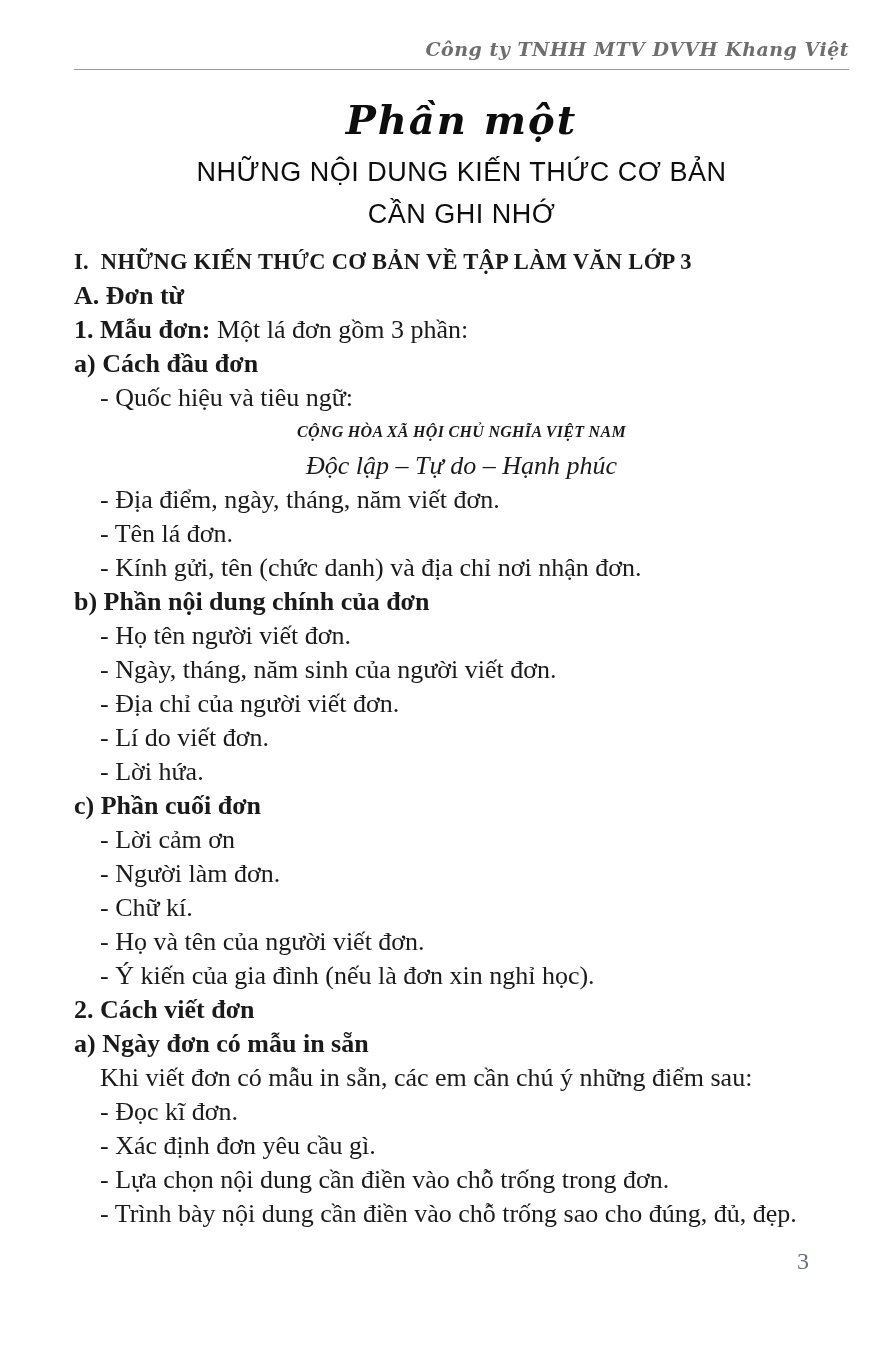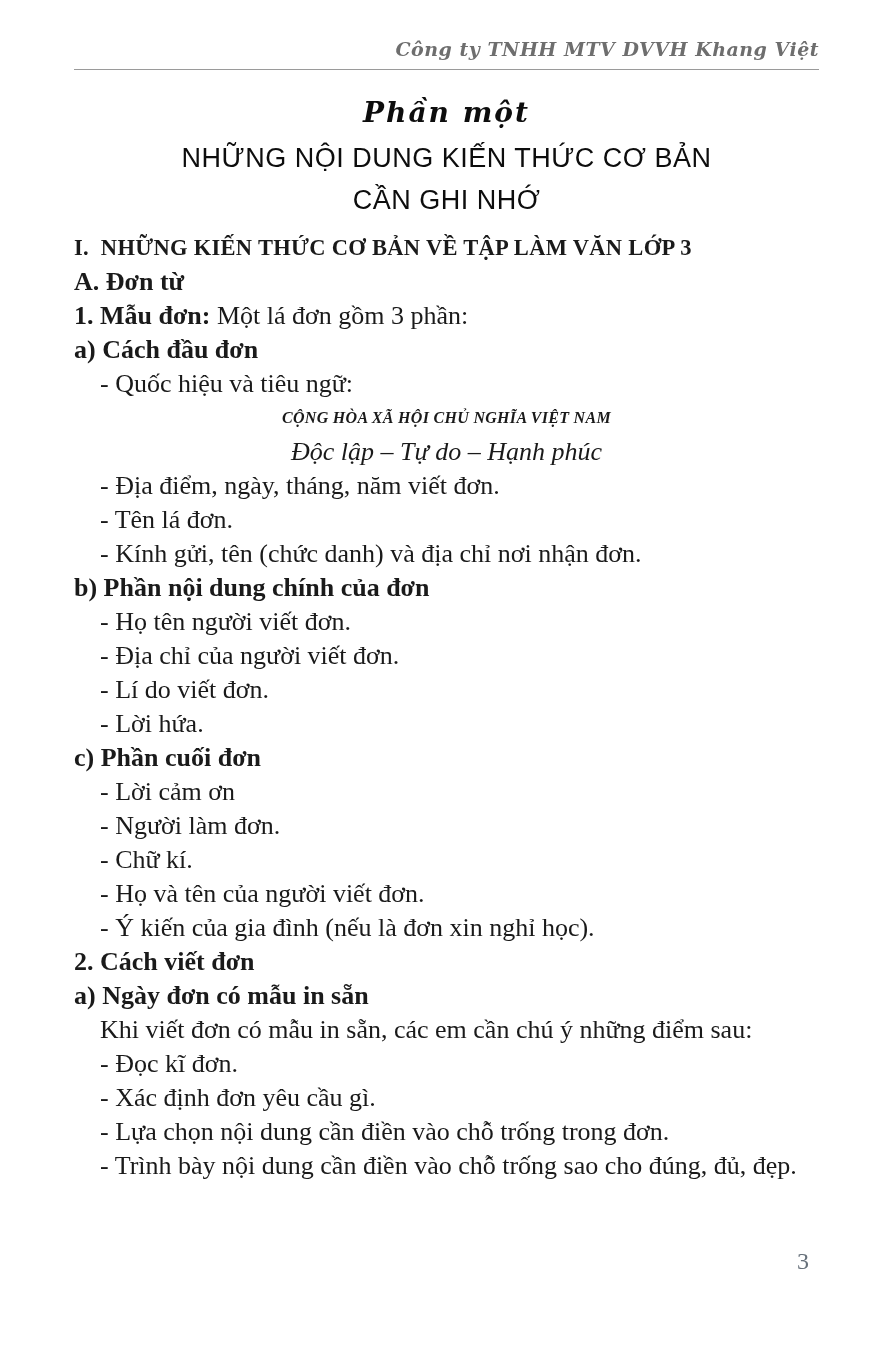--- a/index.html
+++ b/index.html
@@ -8,40 +8,40 @@
     width: 889px;
     height: 1349px;
     position: relative;
     font-family: "Liberation Serif", serif;
     color: #1a1a1a;
     overflow: hidden;
   }
   .page {
     position: absolute;
     inset: 0;
-    padding: 38px 70px 0 74px;
+    padding: 38px 40px 0 74px;
   }
   .page-header {
     text-align: right;
     font-family: "DejaVu Serif", serif;
     font-style: italic;
     font-weight: bold;
     font-size: 19px;
     color: #6e6e6e;
     letter-spacing: 0.5px;
     padding-bottom: 9px;
     border-bottom: 1.5px solid #9a9a9a;
   }
   .script-title {
     margin-top: 26px;
     text-align: center;
     font-family: "DejaVu Serif", serif;
     font-style: italic;
     font-weight: bold;
-    font-size: 28px;
+    font-size: 40px;
     letter-spacing: 2px;
     color: #0d0d0d;
   }
   .main-heading {
     text-align: center;
     font-family: "Liberation Sans", sans-serif;
     font-weight: normal;
     font-size: 27px;
     letter-spacing: 0.5px;
     color: #0d0d0d;
@@ -99,20 +99,21 @@
       <div class="line h-mixed"><span class="seg bold">1. Mẫu đơn:</span><span class="seg"> Một lá đơn gồm 3 phần:</span></div>
       <div class="line h-bold"><span class="seg bold">a) Cách đầu đơn</span></div>
       <div class="line dash"><span class="seg">- Quốc hiệu và tiêu ngữ:</span></div>
       <div class="line center-bi"><span class="seg bold">CỘNG HÒA XÃ HỘI CHỦ NGHĨA VIỆT NAM</span></div>
       <div class="line center-i"><span class="seg">Độc lập – Tự do – Hạnh phúc</span></div>
       <div class="line dash"><span class="seg">- Địa điểm, ngày, tháng, năm viết đơn.</span></div>
       <div class="line dash"><span class="seg">- Tên lá đơn.</span></div>
       <div class="line dash"><span class="seg">- Kính gửi, tên (chức danh) và địa chỉ nơi nhận đơn.</span></div>
       <div class="line h-bold"><span class="seg bold">b) Phần nội dung chính của đơn</span></div>
       <div class="line dash"><span class="seg">- Họ tên người viết đơn.</span></div>
+      <div class="line dash"><span class="seg">- Ngày, tháng, năm sinh của người viết đơn.</span></div>
       <div class="line dash"><span class="seg">- Địa chỉ của người viết đơn.</span></div>
       <div class="line dash"><span class="seg">- Lí do viết đơn.</span></div>
       <div class="line dash"><span class="seg">- Lời hứa.</span></div>
       <div class="line h-bold"><span class="seg bold">c) Phần cuối đơn</span></div>
       <div class="line dash"><span class="seg">- Lời cảm ơn</span></div>
       <div class="line dash"><span class="seg">- Người làm đơn.</span></div>
       <div class="line dash"><span class="seg">- Chữ kí.</span></div>
       <div class="line dash"><span class="seg">- Họ và tên của người viết đơn.</span></div>
       <div class="line dash"><span class="seg">- Ý kiến của gia đình (nếu là đơn xin nghỉ học).</span></div>
       <div class="line h-bold"><span class="seg bold">2. Cách viết đơn</span></div>

